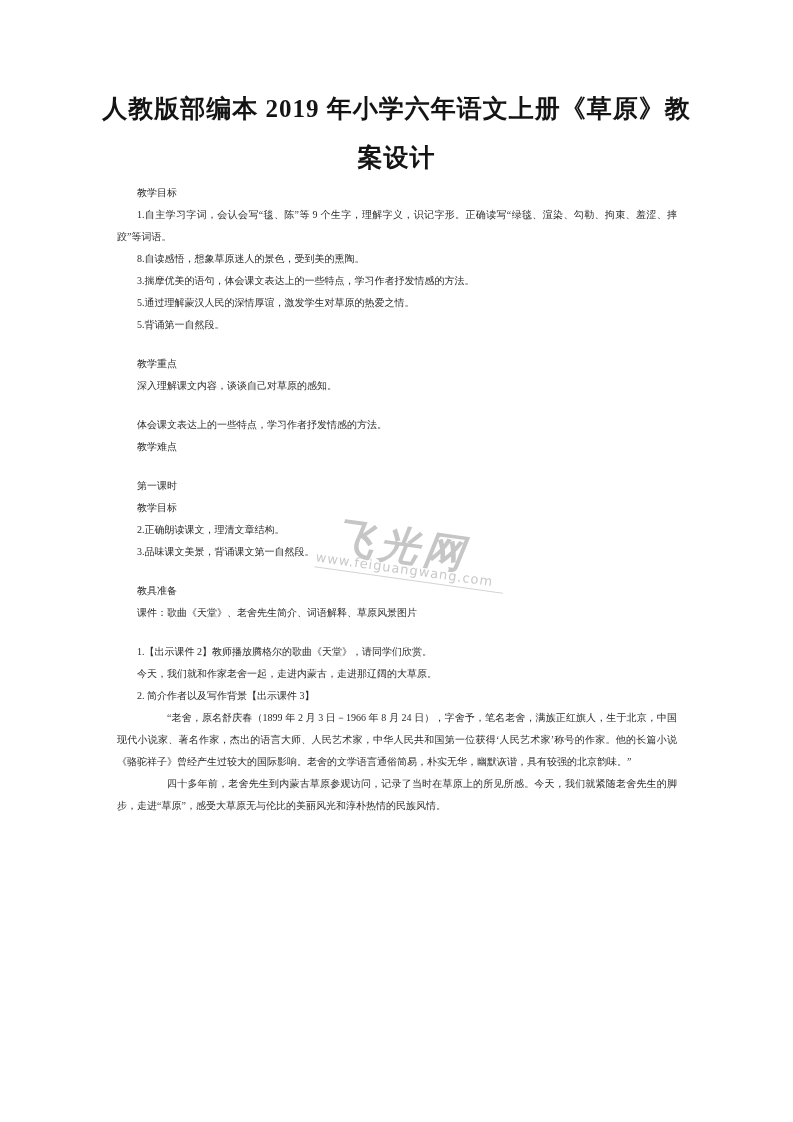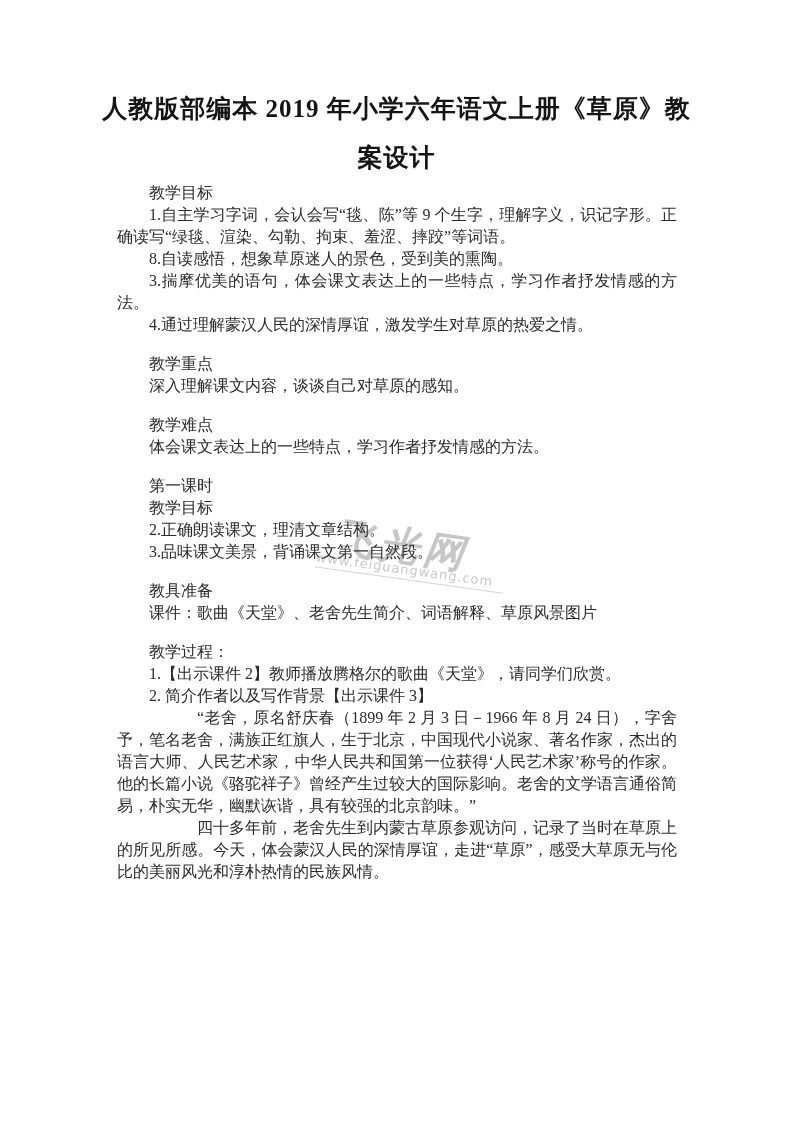--- a/index.html
+++ b/index.html
@@ -22,21 +22,21 @@
     font-size:25px;
     line-height:49px;
     color:#141414;
     letter-spacing:1px;
   }
   .content{
     position:relative;
     z-index:1;
     margin:0 116px 0 117px;
     width:560px;
-    font-size:16px;
+    font-size:10px;
     line-height:22px;
     text-align:justify;
     color:#2b2b2b;
   }
   .content p{margin:0;padding:0;}
   .indent-2{text-indent:2em;}
   .indent-5{text-indent:5em;}
   .spacer{height:17px;}
   .watermark{
     position:absolute;
@@ -76,41 +76,42 @@
   <div class="doc-title">
     <div class="title-line">人教版部编本 2019 年小学六年语文上册《草原》教</div>
     <div class="title-line">案设计</div>
   </div>
 
   <div class="content">
       <p class="indent-2">教学目标</p>
       <p class="indent-2">1.自主学习字词，会认会写“毯、陈”等 9 个生字，理解字义，识记字形。正确读写“绿毯、渲染、勾勒、拘束、羞涩、摔跤”等词语。</p>
       <p class="indent-2">8.自读感悟，想象草原迷人的景色，受到美的熏陶。</p>
       <p class="indent-2">3.揣摩优美的语句，体会课文表达上的一些特点，学习作者抒发情感的方法。</p>
-      <p class="indent-2">4.通过理解蒙汉人民的深情厚谊，激发学生对草原的热爱之情。</p>
+      <p class="indent-2">5.通过理解蒙汉人民的深情厚谊，激发学生对草原的热爱之情。</p>
+      <p class="indent-2">5.背诵第一自然段。</p>
       <p class="spacer"></p>
       <p class="indent-2">教学重点</p>
       <p class="indent-2">深入理解课文内容，谈谈自己对草原的感知。</p>
       <p class="spacer"></p>
+      <p class="indent-2">体会课文表达上的一些特点，学习作者抒发情感的方法。</p>
       <p class="indent-2">教学难点</p>
-      <p class="indent-2">体会课文表达上的一些特点，学习作者抒发情感的方法。</p>
       <p class="spacer"></p>
       <p class="indent-2">第一课时</p>
       <p class="indent-2">教学目标</p>
       <p class="indent-2">2.正确朗读课文，理清文章结构。</p>
       <p class="indent-2">3.品味课文美景，背诵课文第一自然段。</p>
       <p class="spacer"></p>
       <p class="indent-2">教具准备</p>
       <p class="indent-2">课件：歌曲《天堂》、老舍先生简介、词语解释、草原风景图片</p>
       <p class="spacer"></p>
-      <p class="indent-2">教学过程：</p>
       <p class="indent-2">1.【出示课件 2】教师播放腾格尔的歌曲《天堂》，请同学们欣赏。</p>
+      <p class="indent-2">今天，我们就和作家老舍一起，走进内蒙古，走进那辽阔的大草原。</p>
       <p class="indent-2">2. 简介作者以及写作背景【出示课件 3】</p>
       <p class="indent-5">“老舍，原名舒庆春（1899 年 2 月 3 日－1966 年 8 月 24 日），字舍予，笔名老舍，满族正红旗人，生于北京，中国现代小说家、著名作家，杰出的语言大师、人民艺术家，中华人民共和国第一位获得‘人民艺术家’称号的作家。他的长篇小说《骆驼祥子》曾经产生过较大的国际影响。老舍的文学语言通俗简易，朴实无华，幽默诙谐，具有较强的北京韵味。”</p>
-      <p class="indent-5">四十多年前，老舍先生到内蒙古草原参观访问，记录了当时在草原上的所见所感。今天，体会蒙汉人民的深情厚谊，走进“草原”，感受大草原无与伦比的美丽风光和淳朴热情的民族风情。</p>
+      <p class="indent-5">四十多年前，老舍先生到内蒙古草原参观访问，记录了当时在草原上的所见所感。今天，我们就紧随老舍先生的脚步，走进“草原”，感受大草原无与伦比的美丽风光和淳朴热情的民族风情。</p>
     </div>
 
   <div class="watermark">
     <span class="wm-logo">飞光网</span>
     <span class="wm-url">www.feiguangwang.com</span>
   </div>
 
 </div>
 
 </body></html>

